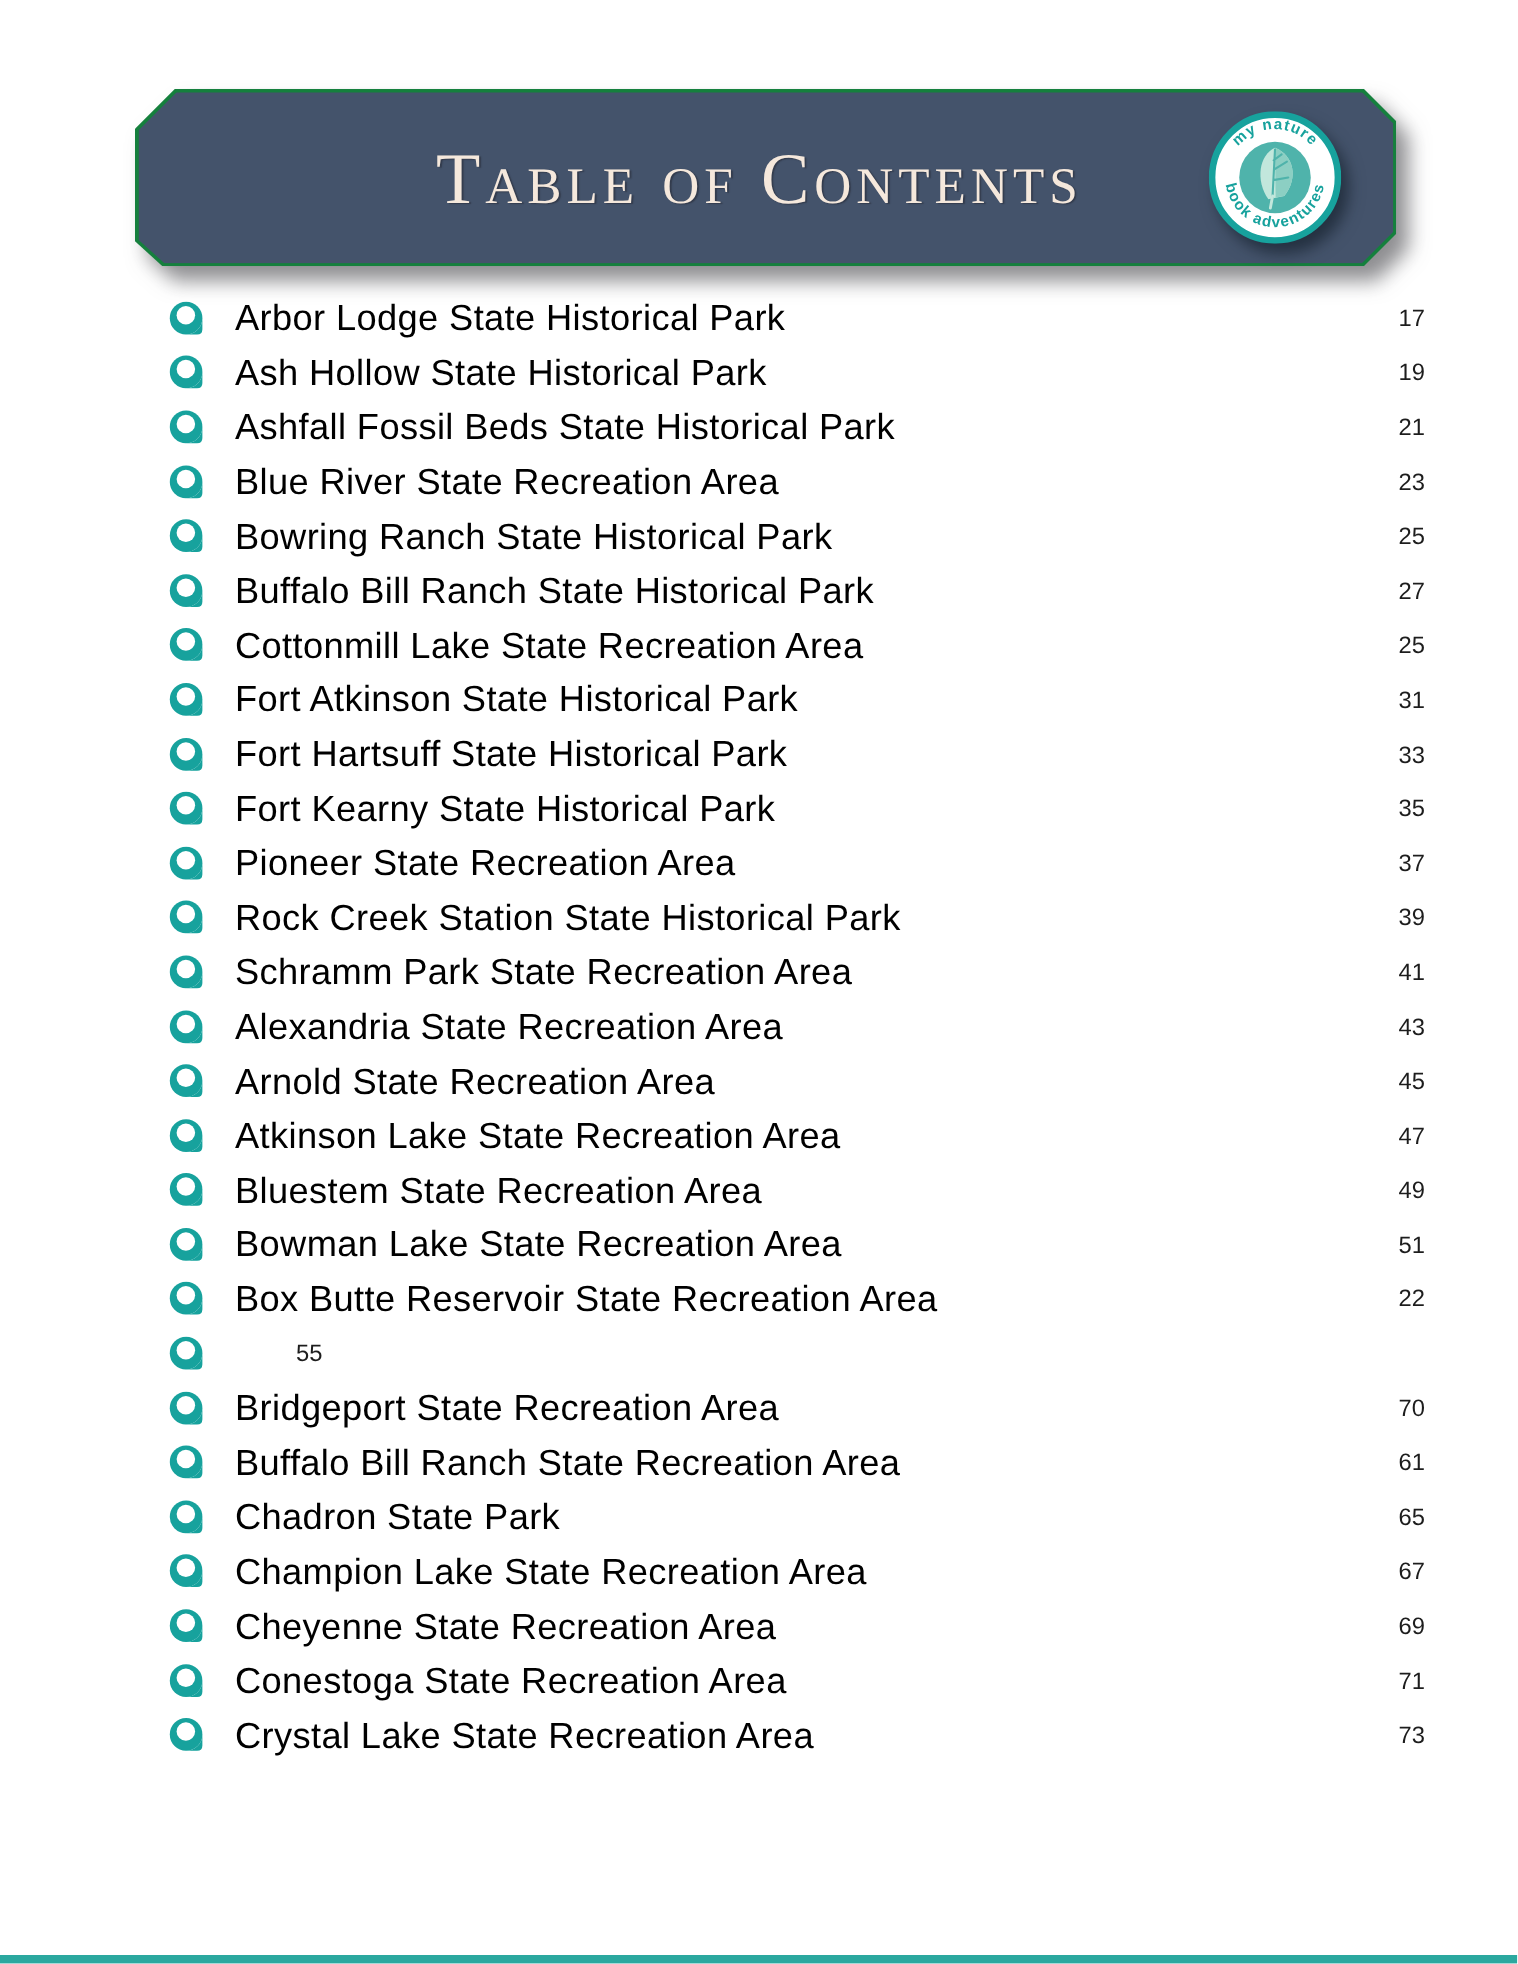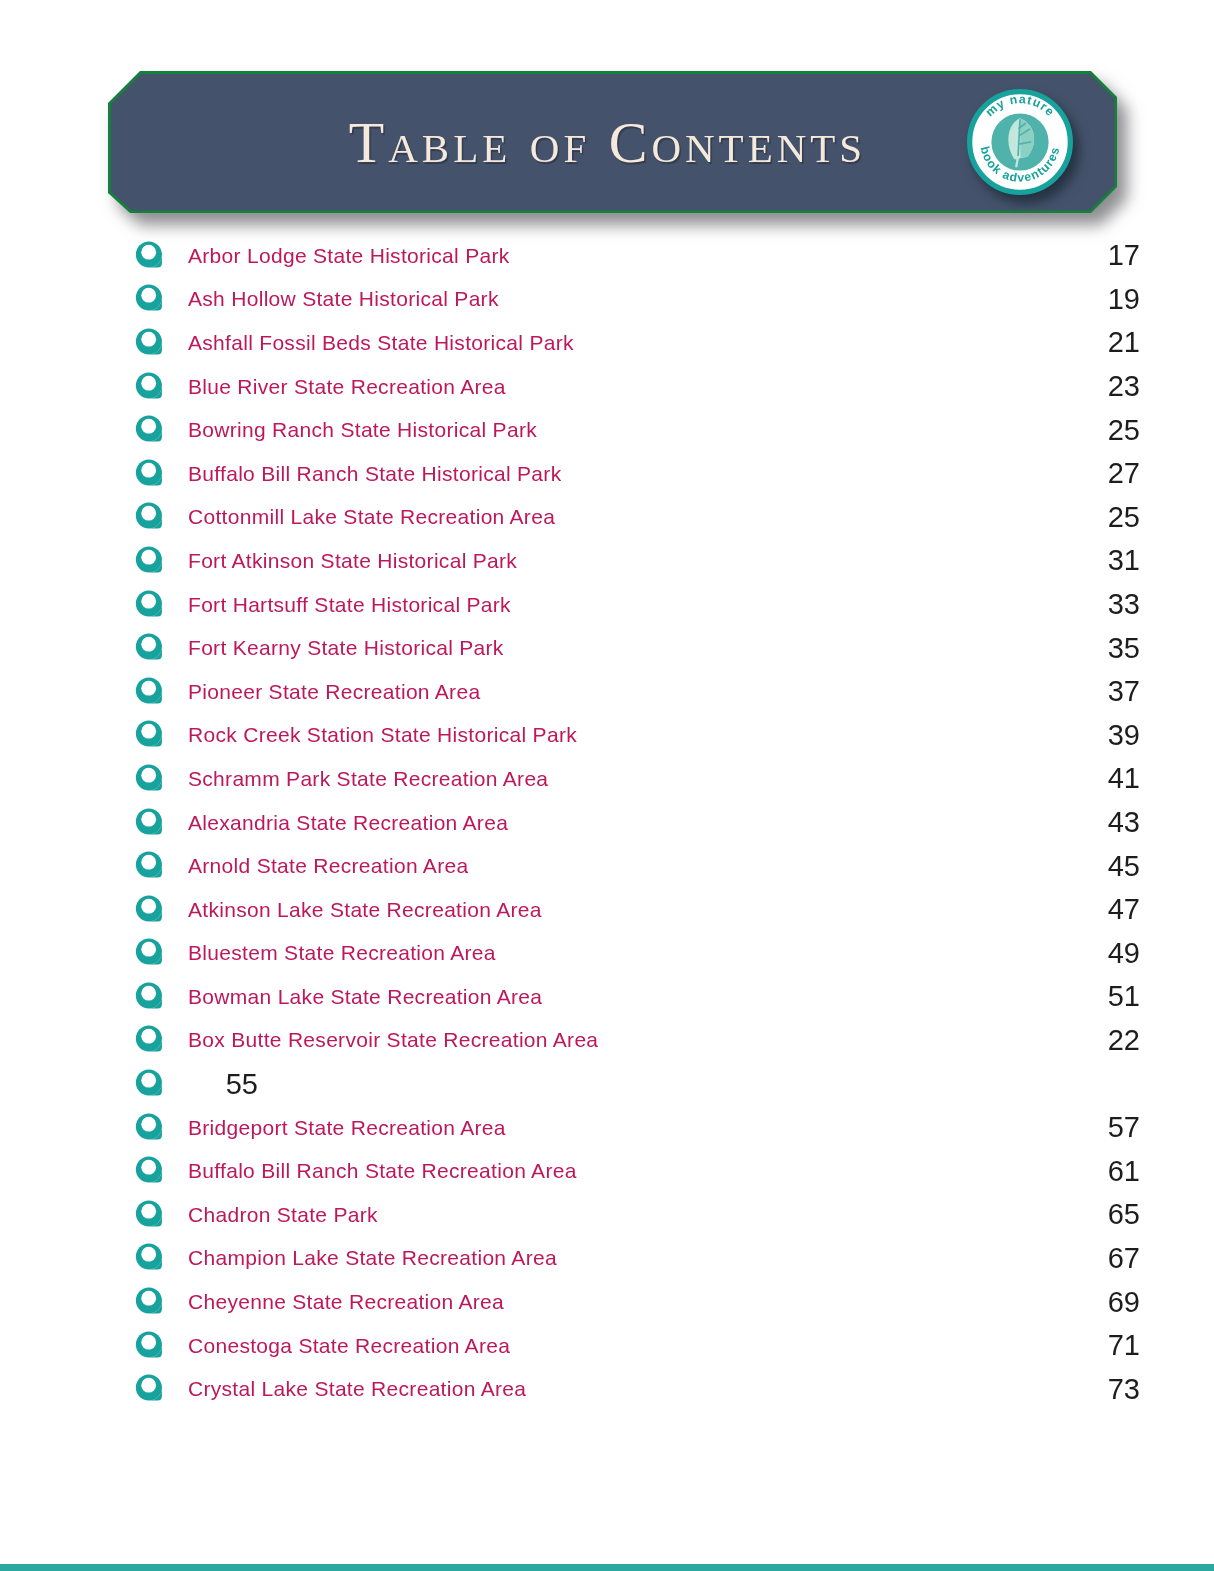--- a/index.html
+++ b/index.html
@@ -53,29 +53,29 @@
   }
   .toc-row{
     display:flex;align-items:center;
     height:43.6px;
     cursor:pointer;
   }
   .pin-icon{flex:0 0 30px;width:30px;height:30px;margin-right:23px;}
   .pin-icon svg{display:block;width:100%;height:100%;}
   .toc-title{
     flex:1;
-    font-size:21px;
-    color:#be185d;
+    font-size:29px;
+    color:#000000;
     letter-spacing:.3px;
     white-space:nowrap;overflow:hidden;
   }
   .toc-page{
     flex:0 0 70px;
     text-align:right;
-    font-size:29px;
+    font-size:19px;
     color:#1d1d1d;
   }
 
   
   .bottom-bar{
     position:absolute;left:0;right:0;bottom:0;height:7px;
     background:#2ba89f;
   }
 </style>
 </head>
@@ -357,21 +357,21 @@
 
   <div class="toc-row">
     <span class="pin-icon">
       <svg viewBox="0 0 32 32">
         <circle cx="14.8" cy="14.4" r="13.9" fill="#17a29d"></circle>
         <path d="M14.8 28.3 A 13.9 13.9 0 0 0 28.7 14.4 L 28.7 23.8 Q 28.7 28.3 24.2 28.3 Z" fill="#17a29d"></path>
         <circle cx="14.6" cy="11.9" r="7.9" fill="#ffffff"></circle>
       </svg>
     </span>
     <span class="toc-title">Bridgeport State Recreation Area</span>
-    <span class="toc-page">57</span>
+    <span class="toc-page">70</span>
   </div>
 
 
   <div class="toc-row">
     <span class="pin-icon">
       <svg viewBox="0 0 32 32">
         <circle cx="14.8" cy="14.4" r="13.9" fill="#17a29d"></circle>
         <path d="M14.8 28.3 A 13.9 13.9 0 0 0 28.7 14.4 L 28.7 23.8 Q 28.7 28.3 24.2 28.3 Z" fill="#17a29d"></path>
         <circle cx="14.6" cy="11.9" r="7.9" fill="#ffffff"></circle>
       </svg>

